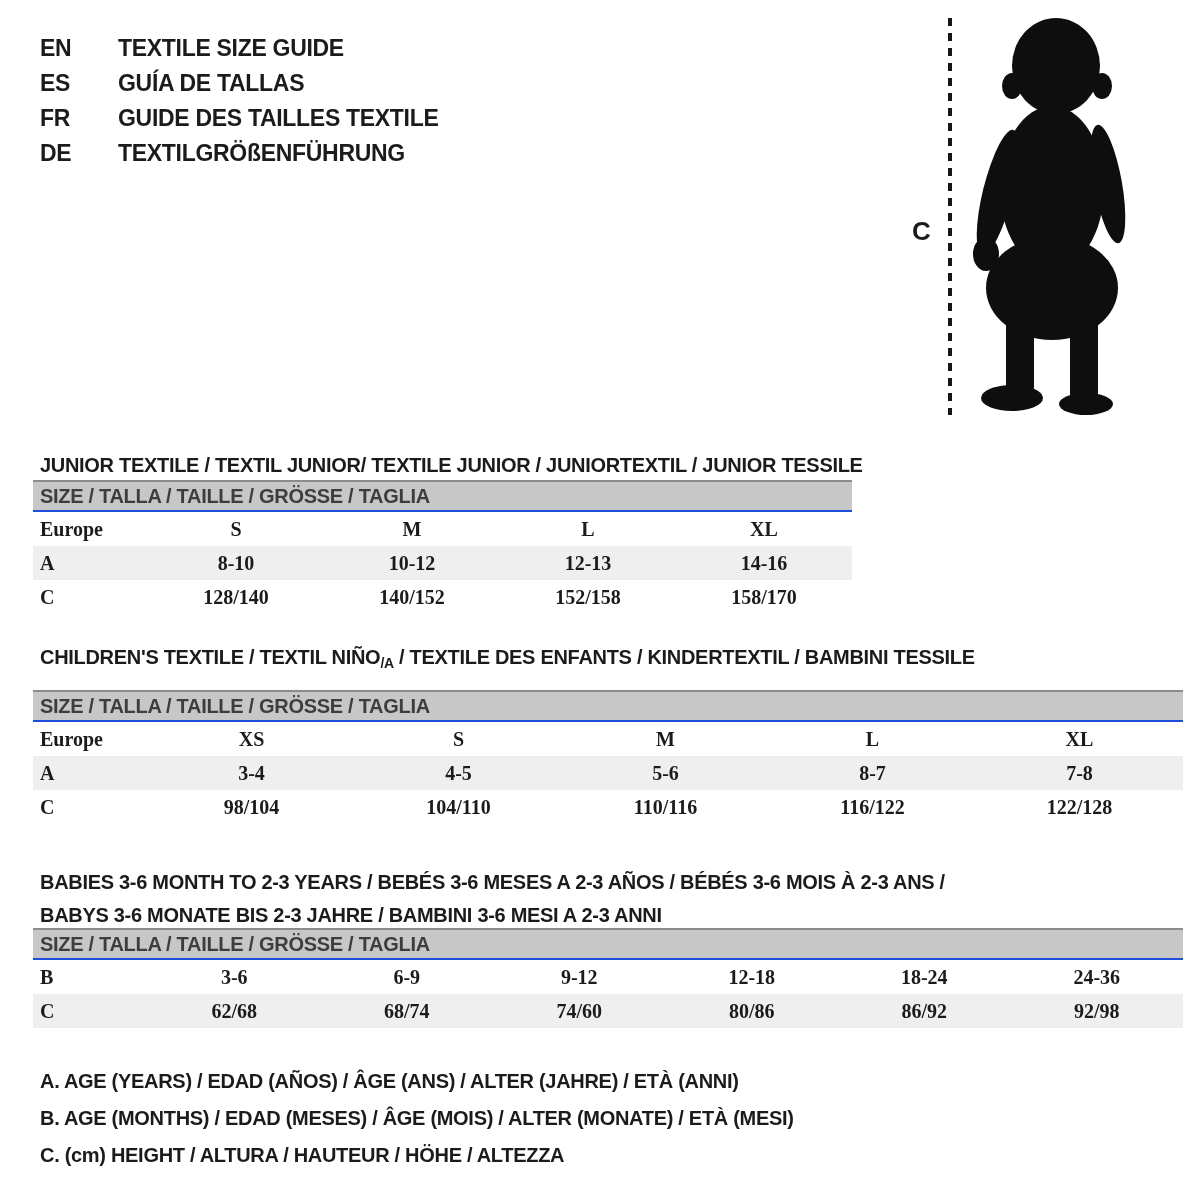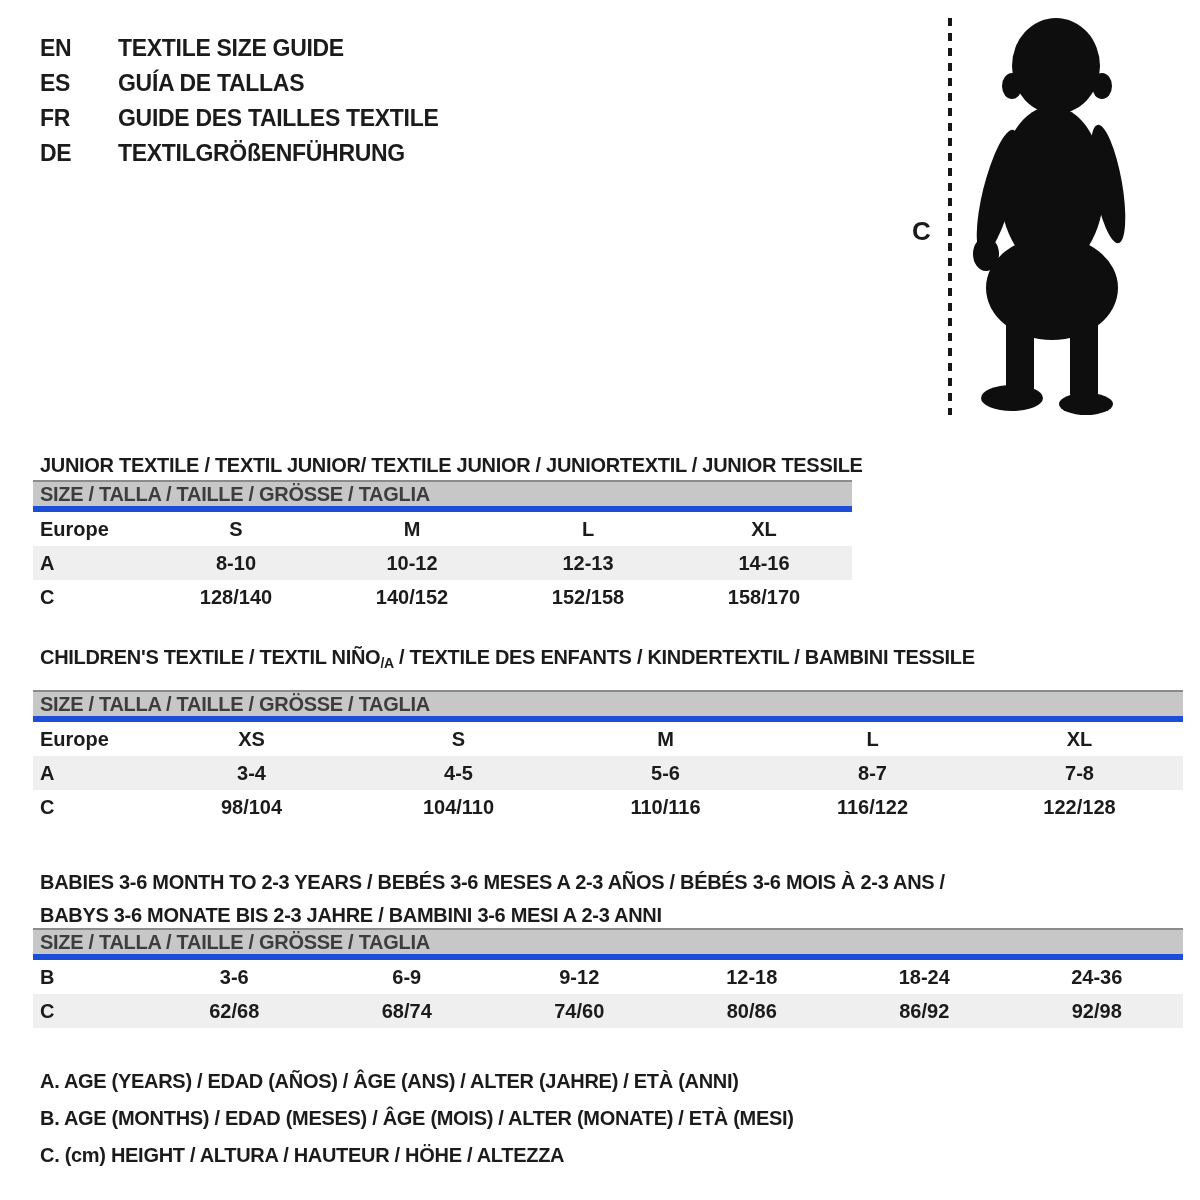--- a/index.html
+++ b/index.html
@@ -33,25 +33,25 @@
   .title-babies   { top: 866px; line-height: 33px; width: 960px; }
 
   .table { position: absolute; left: 33px; }
   .table-junior   { top: 480px; width: 819px; }
   .table-children { top: 690px; width: 1150px; }
   .table-babies   { top: 928px; width: 1150px; }
 
   .thead {
     height: 32px; box-sizing: border-box;
     background: #c7c7c7; color: #3d3d3d;
-    border-top: 2px solid #8b8b8b; border-bottom: 6px solid #1d4ed8;
+    border-top: 2px solid #8b8b8b; border-bottom: 2px solid #1d4ed8;
     display: flex; align-items: center;
     padding-left: 7px; font-size: 20px; letter-spacing: -0.3px;
   }
-  .trow { display: flex; height: 34px; align-items: center; font-size: 20px; }
+  .trow { display: flex; height: 34px; align-items: center; font-size: 20px; font-family: Liberation Serif, serif; }
   .trow.shaded { background: #efefef; }
   .row-label { width: 115px; padding-left: 7px; box-sizing: border-box; }
   .cell { flex: 1; text-align: center; }
 
   
   .legend { position: absolute; left: 40px; top: 1063px; }
   .legend-line { height: 37px; display: flex; align-items: center; font-size: 20px; letter-spacing: -0.3px; }
 </style>
 </head>
 <body>

